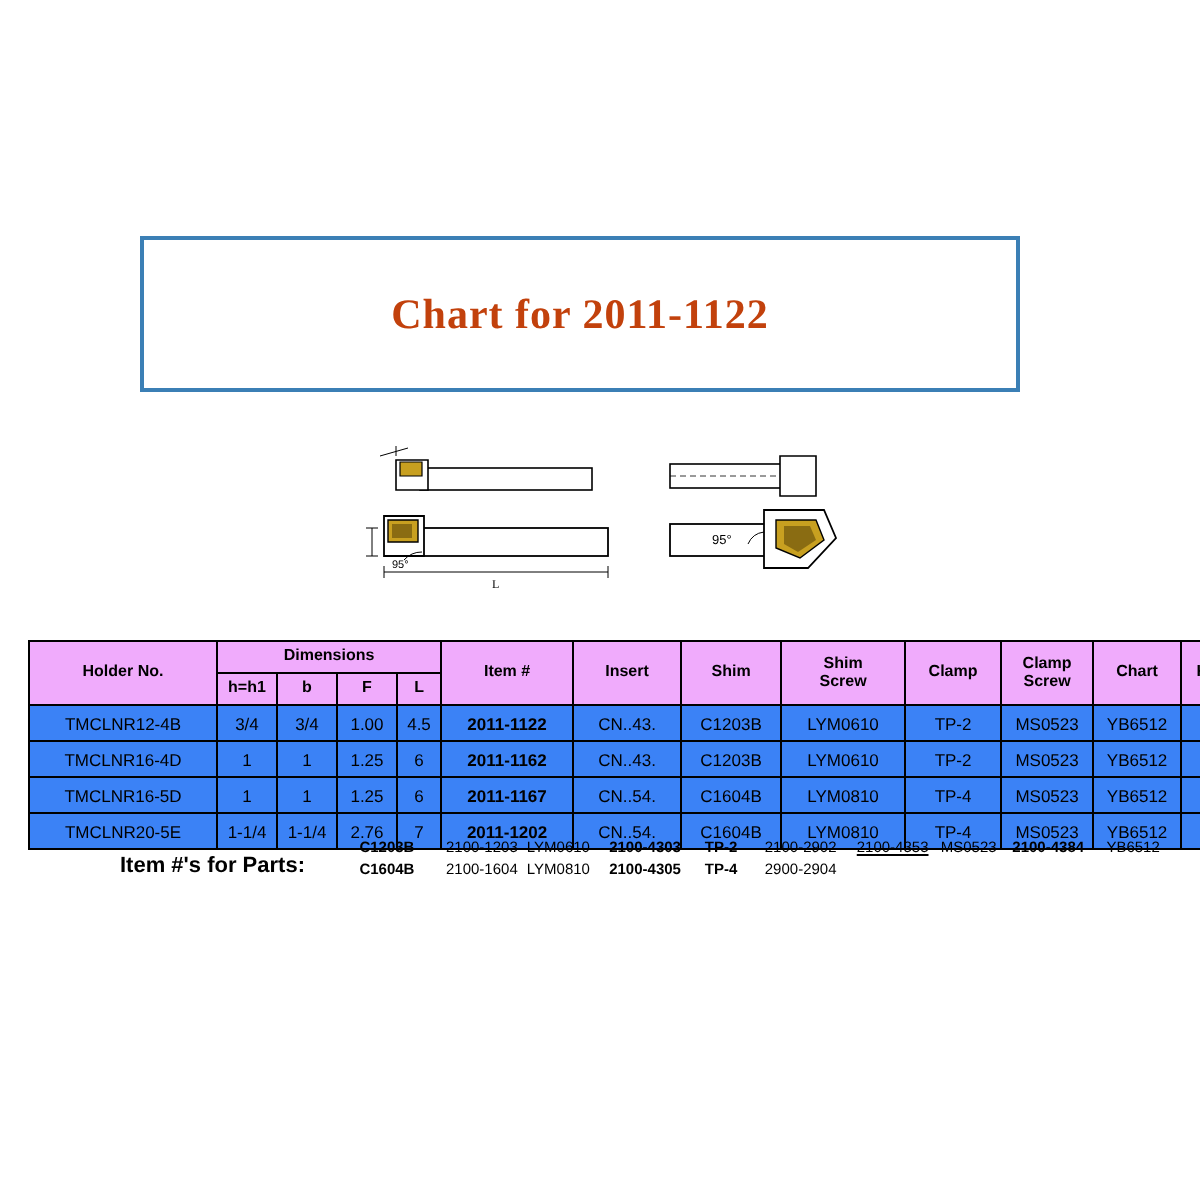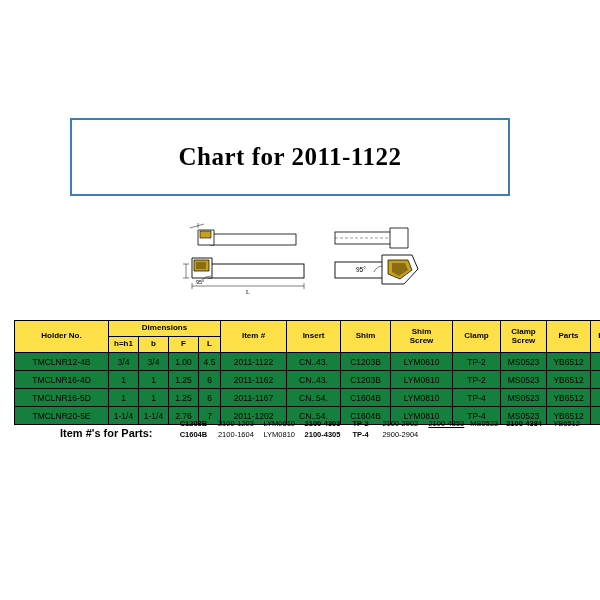--- a/index.html
+++ b/index.html
@@ -24,23 +24,23 @@
     height: 78px;
     border: 2px solid #3b7fb5;
     box-sizing: border-box;
     display: flex;
     flex-direction: column;
     align-items: center;
     justify-content: center;
   }
   .title-line {
     font-family: "Liberation Serif", serif;
-    font-size: 25px;
-    font-weight: bold;
-    color: #000000;
+    font-size: 21px;
+    font-weight: bold;
+    color: #c2410c;
     letter-spacing: 0.5px;
     line-height: 1.35;
     white-space: pre;
   }
 
   
   .diagram-area {
     position: absolute;
     left: 0;
     top: 222px;
@@ -78,32 +78,32 @@
   table.spec th, table.spec td {
     border: 1px solid #000000;
     font-size: 8.5px;
     text-align: center;
     padding: 0;
     height: 15px;
     color: #000;
     font-family: "Liberation Sans", sans-serif;
   }
   table.spec thead th {
-    background: #fde047;
+    background: #f0abfc;
     font-weight: bold;
     font-size: 8px;
     line-height: 1.05;
   }
   table.spec tbody td {
-    background: #15803d;
+    background: #3b82f6;
     font-size: 8.5px;
     height: 17px;
   }
   td.itemnum {
-    font-weight: normal;
+    font-weight: bold;
   }
   td.holder {
     text-align: left;
     padding-left: 4px;
   }
 
   
   .parts-wrap {
     position: absolute;
     left: 14px;
@@ -136,21 +136,21 @@
   .pcell {
     text-align: center;
     font-size: 7.5px;
     color: #000;
     overflow: hidden;
   }
   .pcell.bold {
     font-weight: bold;
   }
   .w1 { width: 44px; }
-  .w2 { width: 52px; }
+  .w2 { width: 52px; text-align: right; }
   .w3 { width: 46px; }
   .w4 { width: 52px; text-align: center; }
   .w5 { width: 34px; }
   .w6 { width: 56px; }
   .w7 { width: 48px; text-decoration: underline; }
   .w8 { width: 38px; }
   .w9 { width: 52px; }
   .w10 { width: 44px; }
 </style>
 </head>
@@ -235,21 +235,21 @@
         <th rowspan="2">Holder No.</th>
         <th colspan="4">Dimensions</th>
         <th rowspan="2">Item #</th>
         <th rowspan="2">Insert</th>
         <th rowspan="2">Shim</th>
         <th rowspan="2" style="white-space:pre-line">Shim
 Screw</th>
         <th rowspan="2">Clamp</th>
         <th rowspan="2" style="white-space:pre-line">Clamp
 Screw</th>
-        <th rowspan="2">Parts</th>
+        <th rowspan="2">Chart</th>
         <th rowspan="2">Key</th>
       </tr>
       <tr>
         <th>h=h1</th>
         <th>b</th>
         <th>F</th>
         <th>L</th>
       </tr>
     </thead>
     <tbody>

